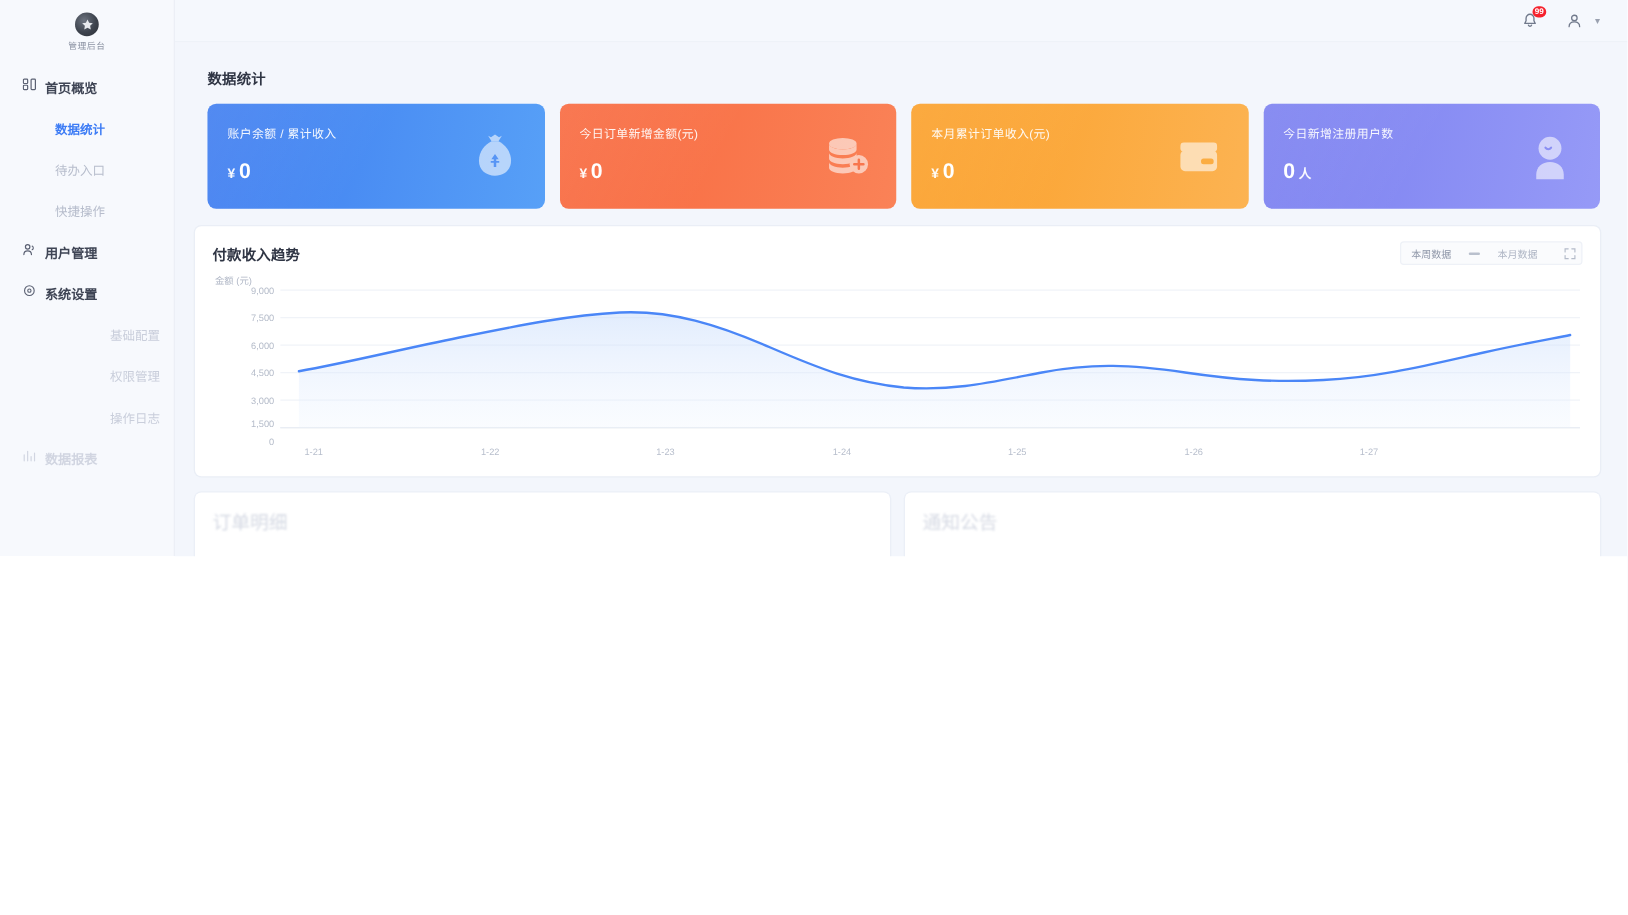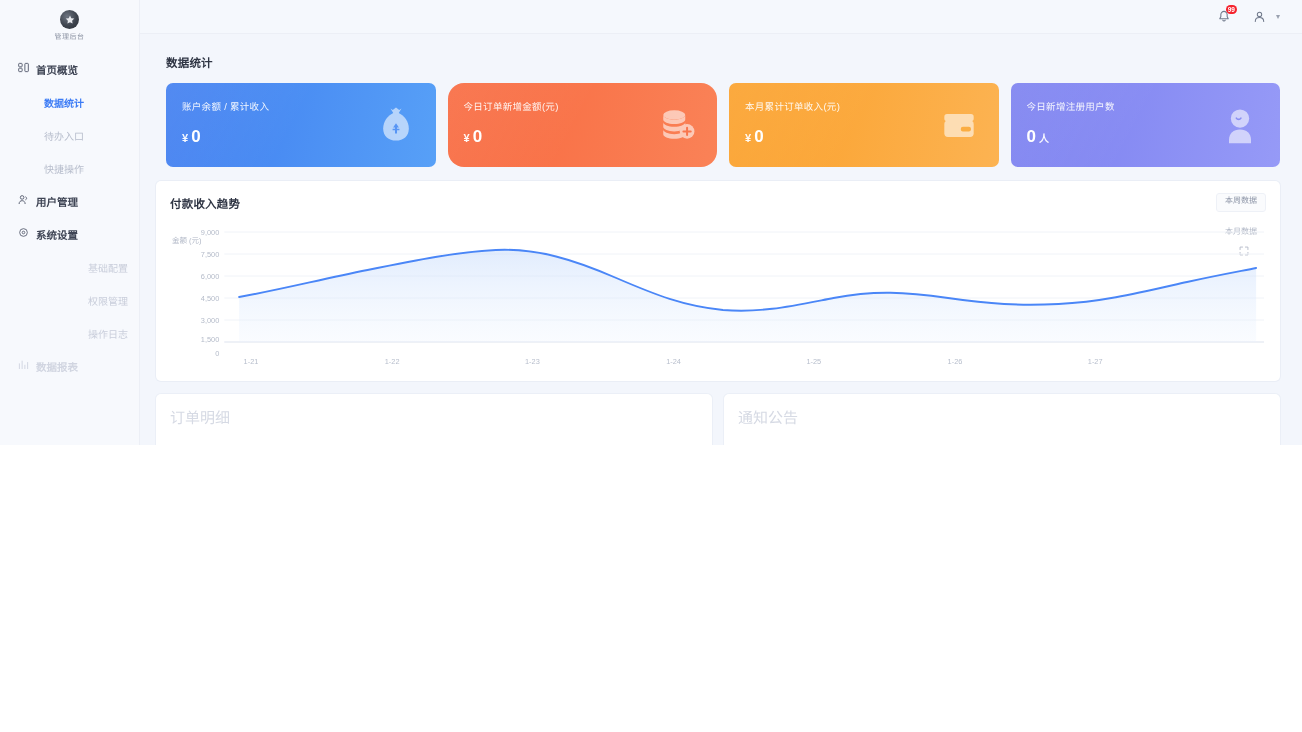--- a/index.html
+++ b/index.html
@@ -191,21 +191,21 @@
     cursor: pointer;
   }
   .stat-card::after {
     content: "";
     position: absolute;
     inset: 0;
     background: linear-gradient(118deg, rgba(255,255,255,0.10) 0%, rgba(255,255,255,0) 48%);
     pointer-events: none;
   }
   .stat-card.blue   { background: linear-gradient(100deg, #3f7df0 0%, #57a0f7 100%); }
-  .stat-card.orange { background: linear-gradient(100deg, #f8693f 0%, #fa8257 100%); border-radius: 16px; }
+  .stat-card.orange { background: linear-gradient(100deg, #f8693f 0%, #fa8257 100%); }
   .stat-card.amber  { background: linear-gradient(100deg, #fba02a 0%, #fcb352 100%); }
   .stat-card.violet { background: linear-gradient(100deg, #7b80f0 0%, #969af7 100%); }
 
   .stat-label {
     font-size: 9.5px;
     color: rgba(255,255,255,0.93);
     filter: blur(0.55px);
     white-space: nowrap;
     letter-spacing: 0.3px;
     position: relative; z-index: 2;
@@ -251,21 +251,20 @@
   .seg-control {
     display: flex;
     align-items: center;
     background: #fafbfd;
     border: 1px solid #eef1f7;
     border-radius: 3px;
     height: 19px;
     padding: 0 4px;
     gap: 10px;
     filter: blur(0.5px);
-    flex-direction: column;
   }
   .seg-opt {
     font-size: 8px;
     color: #aeb5c4;
     padding: 0 4px;
     cursor: pointer;
     white-space: nowrap;
   }
   .seg-opt.selected { color: #8e96a8; }
   .seg-dash {
@@ -282,21 +281,21 @@
   }
   .seg-icon svg { display: block; }
 
   .chart-area {
     position: relative;
     margin-top: 6px;
     height: 158px;
   }
   .axis-unit {
     position: absolute;
-    left: 2px; top: 16px;
+    left: 2px; top: 0;
     font-size: 7.5px;
     color: #b0b7c6;
     filter: blur(0.6px);
     white-space: nowrap;
   }
   .chart-svg { position: absolute; inset: 0; width: 100%; height: 100%; }
 
   .ytick {
     font-size: 7.5px;
     fill: #b4bbc9;

